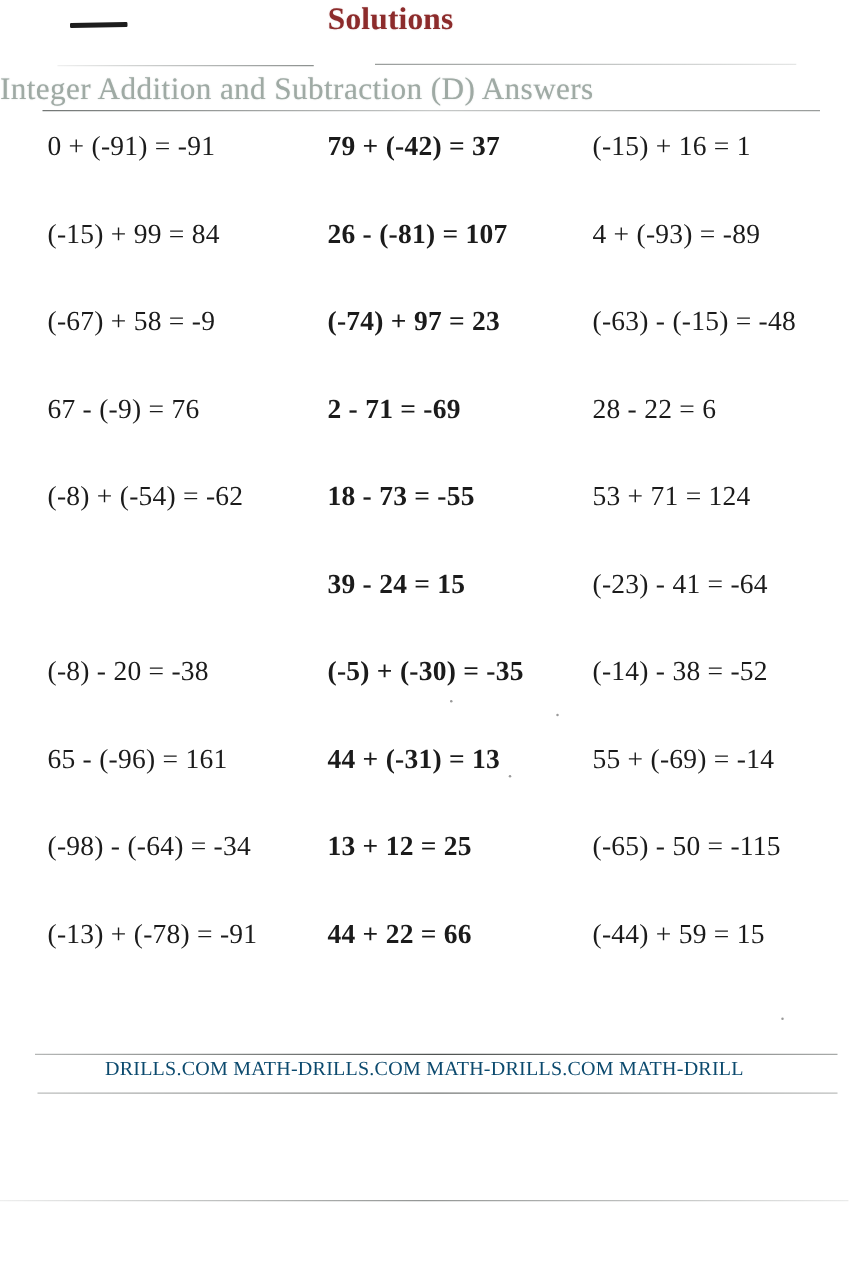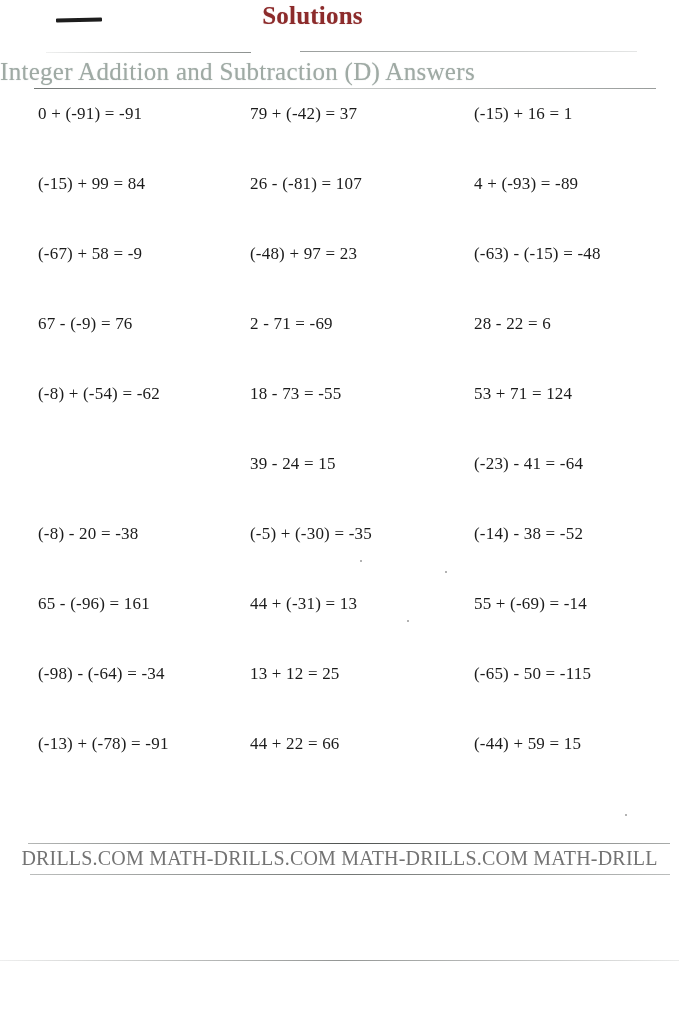--- a/index.html
+++ b/index.html
@@ -87,27 +87,27 @@
     top: 104px;
     width: 679px;
   }
   .prow {
     position: relative;
     height: 70px;
   }
   .cell {
     position: absolute;
     top: 0;
-    font-size: 17px;
+    font-size: 22px;
     color: #1b1b1b;
     white-space: nowrap;
     letter-spacing: 0.2px;
   }
   .c0 { left: 38px; }
-  .c1 { left: 250px; }
+  .c1 { left: 262px; font-weight: bold; }
   .c2 { left: 456px; margin-left: 18px; }
 
   
   .footer-rule-top {
     position: absolute;
     left: 28px;
     top: 843px;
     width: 642px;
     height: 1px;
     background: linear-gradient(to right, rgba(120,124,122,0.55), rgba(60,64,62,0.9), rgba(110,114,112,0.6));
@@ -119,22 +119,22 @@
     width: 640px;
     height: 1px;
     background: linear-gradient(to right, rgba(120,124,122,0.5), rgba(80,84,82,0.8), rgba(120,124,122,0.5));
   }
   .footer-text {
     position: absolute;
     left: 0;
     top: 847px;
     width: 679px;
     text-align: center;
-    font-size: 20px;
-    color: #737373;
+    font-size: 16px;
+    color: #0c4a6e;
     letter-spacing: 0.2px;
     white-space: nowrap;
   }
   .scan-edge {
     position: absolute;
     left: 0;
     top: 960px;
     width: 679px;
     height: 1px;
     background: linear-gradient(to right, rgba(140,144,142,0.15), rgba(90,94,92,0.65), rgba(150,154,152,0.2));
@@ -172,21 +172,21 @@
         <div class="cell c1">79 + (-42) = 37</div>
         <div class="cell c2">(-15) + 16 = 1</div>
       </div>
       <div class="prow">
         <div class="cell c0">(-15) + 99 = 84</div>
         <div class="cell c1">26 - (-81) = 107</div>
         <div class="cell c2">4 + (-93) = -89</div>
       </div>
       <div class="prow">
         <div class="cell c0">(-67) + 58 = -9</div>
-        <div class="cell c1">(-48) + 97 = 23</div>
+        <div class="cell c1">(-74) + 97 = 23</div>
         <div class="cell c2">(-63) - (-15) = -48</div>
       </div>
       <div class="prow">
         <div class="cell c0">67 - (-9) = 76</div>
         <div class="cell c1">2 - 71 = -69</div>
         <div class="cell c2">28 - 22 = 6</div>
       </div>
       <div class="prow">
         <div class="cell c0">(-8) + (-54) = -62</div>
         <div class="cell c1">18 - 73 = -55</div>

